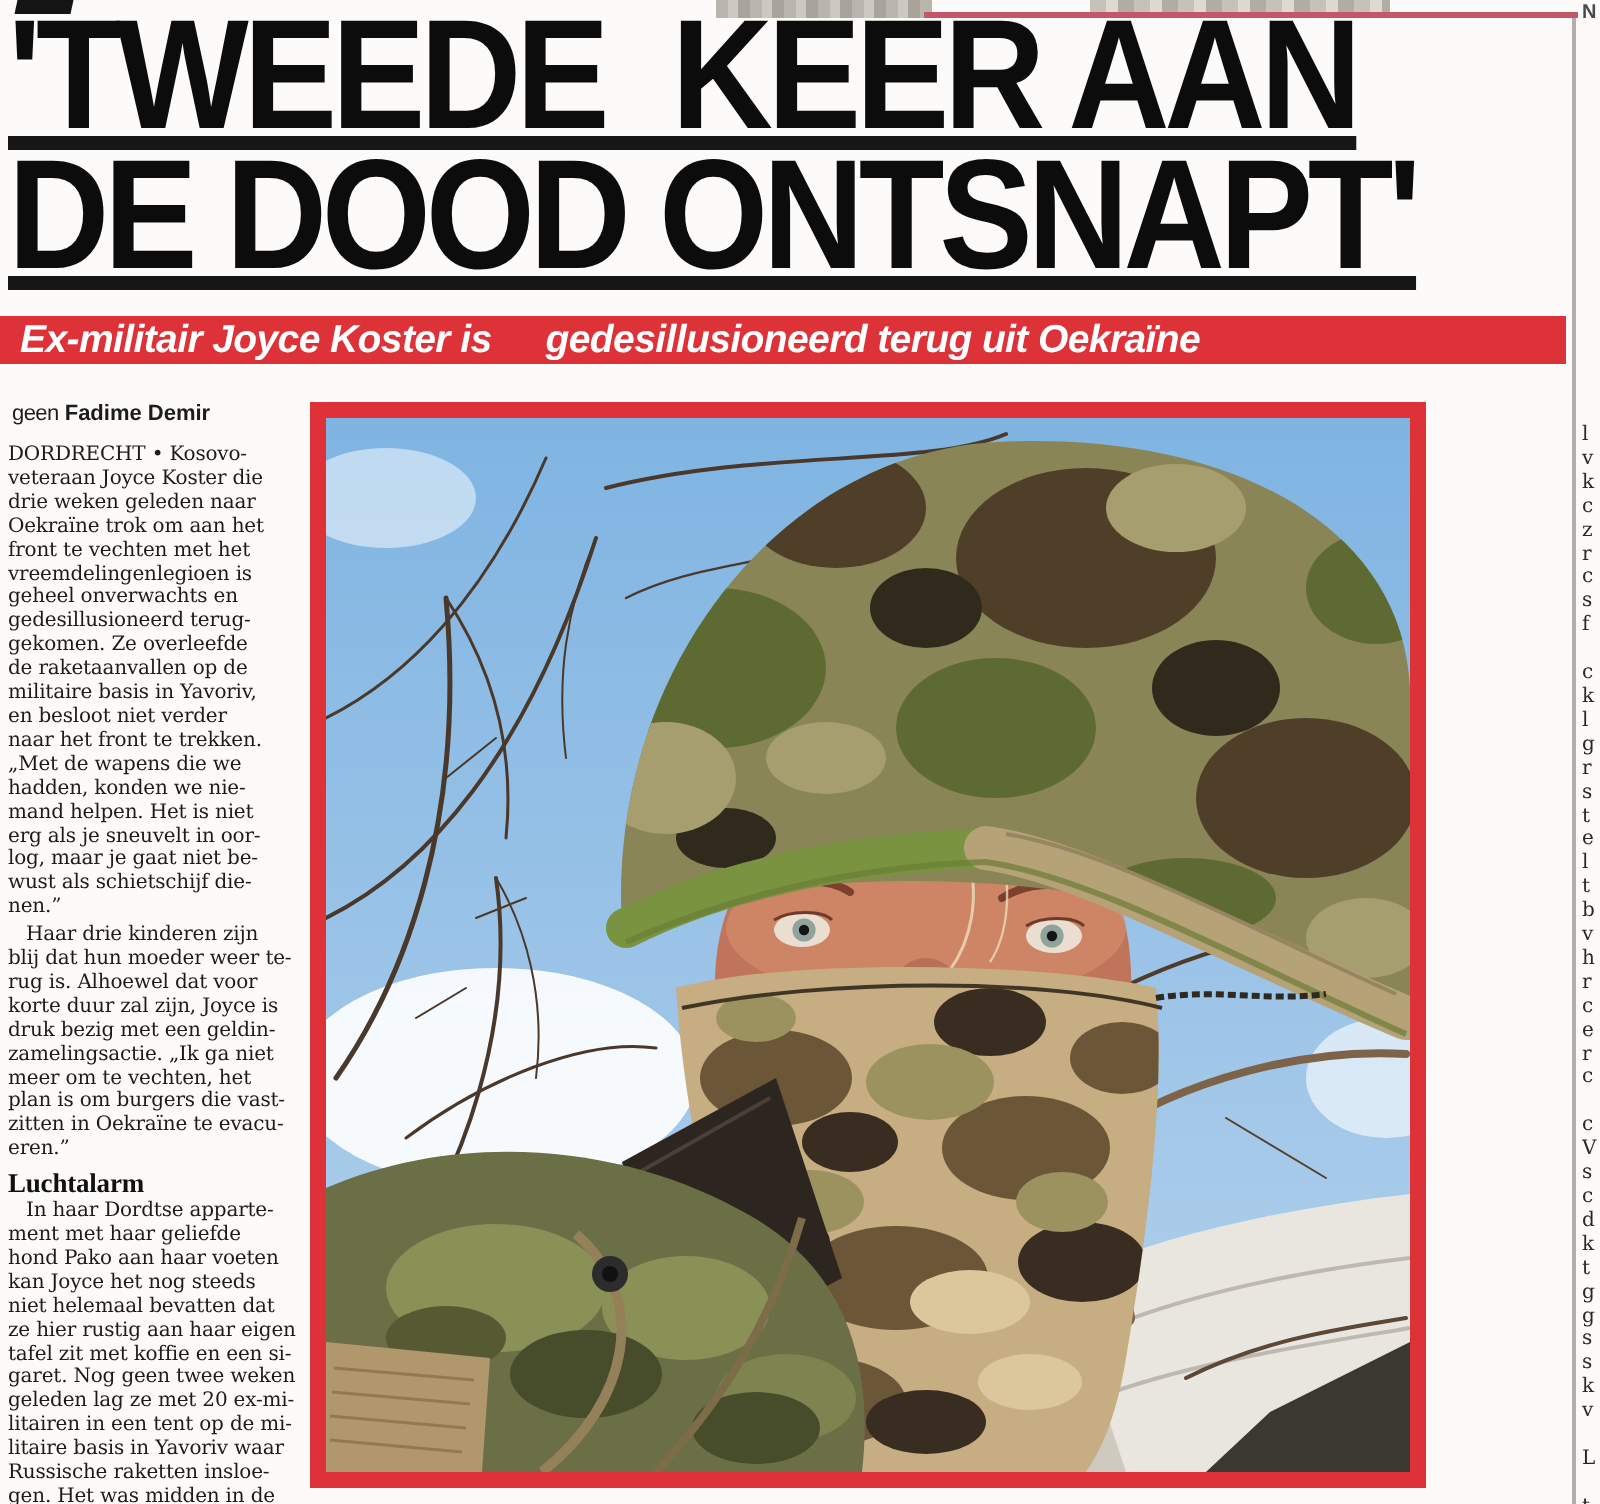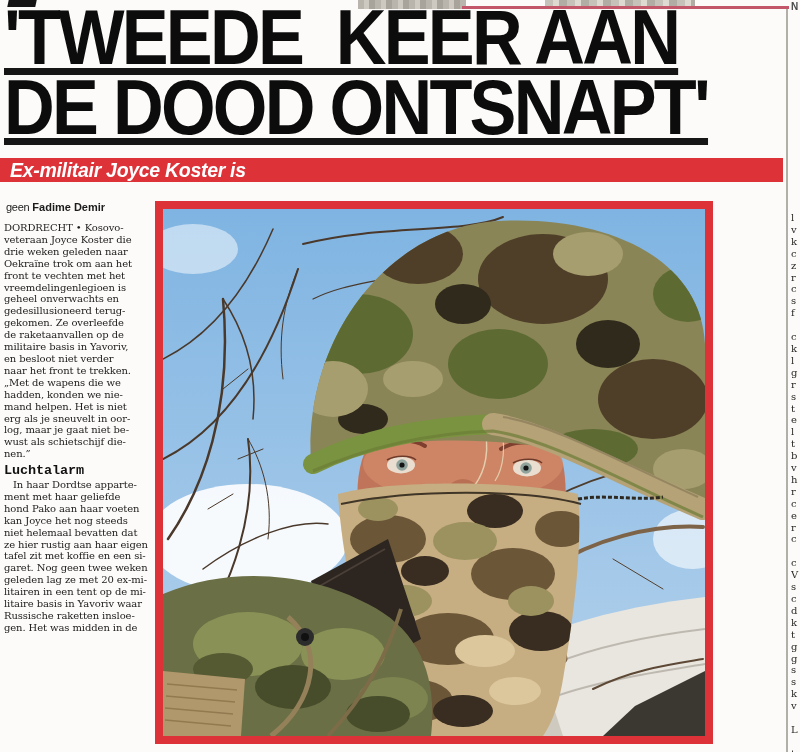--- a/index.html
+++ b/index.html
@@ -45,21 +45,21 @@
   .col-left{
     position:absolute;left:4px;top:222px;width:150px;
     font-family:"DejaVu Serif",serif;font-size:10px;line-height:11.9px;
     color:#1d1b19;letter-spacing:-0.1px;
   }
   .para{margin:0;white-space:pre-line;}
   .para + .para{margin-top:2px;}
   .para.indent{text-indent:9px;}
   .lead{font-weight:normal;}
   .subhead{
-    margin:5px 0 2px 0;font-family:Liberation Mono, monospace;
+    margin:5px 0 2px 0;font-family:Liberation Serif, serif;
     font-weight:bold;font-size:13.5px;color:#111;
   }
 
   
   .photo-frame{
     position:absolute;left:155px;top:201px;width:558px;height:543px;margin:0;
     box-sizing:border-box;border:8px solid #dd3238;background:#9cc0e4;
   }
   .photo-frame svg{display:block;width:100%;height:100%;}
 
@@ -90,20 +90,21 @@
   <div class="frag-pink-line"></div>
   <div class="frag-top-letter">N</div>
 
   <h1 class="headline">
     <span class="hl-line">'TWEEDE  KEER AAN</span>
     <span class="hl-line">DE DOOD ONTSNAPT'</span>
   </h1>
 
   <div class="redbar">
     <span>Ex-militair Joyce Koster is</span>
+    <span>gedesillusioneerd terug uit Oekraïne</span>
   </div>
 
   <div class="byline">
     <span class="by-prefix">geen</span>
     <span class="by-author">Fadime Demir</span>
   </div>
 
   <div class="col-left">
     <p class="para"><span class="lead">DORDRECHT • </span><span>Kosovo-
 veteraan Joyce Koster die
@@ -118,20 +119,30 @@
 militaire basis in Yavoriv,
 en besloot niet verder
 naar het front te trekken.
 „Met de wapens die we
 hadden, konden we nie-
 mand helpen. Het is niet
 erg als je sneuvelt in oor-
 log, maar je gaat niet be-
 wust als schietschijf die-
 nen.”</span></p>
+    <p class="para indent">Haar drie kinderen zijn
+blij dat hun moeder weer te-
+rug is. Alhoewel dat voor
+korte duur zal zijn, Joyce is
+druk bezig met een geldin-
+zamelingsactie. „Ik ga niet
+meer om te vechten, het
+plan is om burgers die vast-
+zitten in Oekraïne te evacu-
+eren.”</p>
     <h2 class="subhead">Luchtalarm</h2>
     <p class="para indent">In haar Dordtse apparte-
 ment met haar geliefde
 hond Pako aan haar voeten
 kan Joyce het nog steeds
 niet helemaal bevatten dat
 ze hier rustig aan haar eigen
 tafel zit met koffie en een si-
 garet. Nog geen twee weken
 geleden lag ze met 20 ex-mi-

